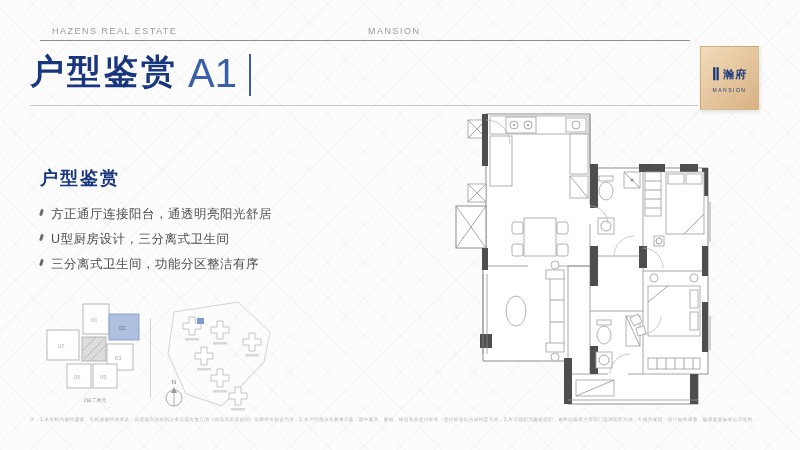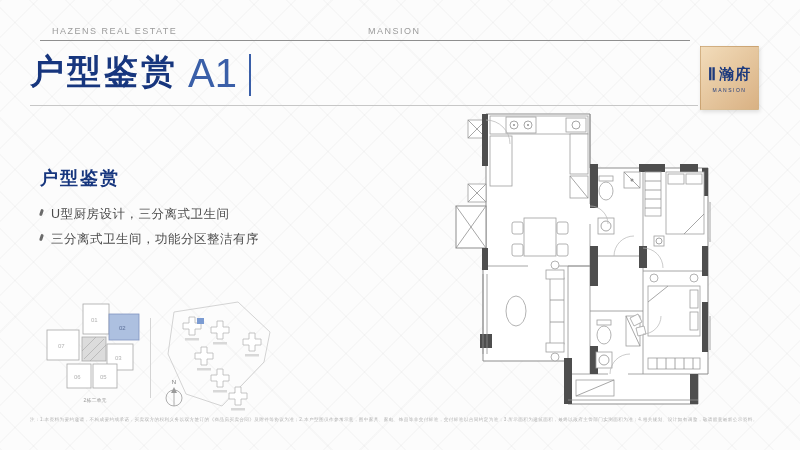--- a/index.html
+++ b/index.html
@@ -25,21 +25,21 @@
   .area-rooms{font-size:10px;font-weight:bold;color:#2f55a5;letter-spacing:1.5px;margin-top:4px;}
   .title-rule{height:1px;background:#c7c7c7;}
   
   .logo{
     width:57px;height:62px;background:linear-gradient(135deg,#f2dcba,#d9b183);
     border:1px solid rgba(160,120,60,.25);box-shadow:1px 2px 4px rgba(0,0,0,.12);
     display:flex;flex-direction:column;align-items:center;justify-content:center;color:#1d3a7d;
   }
   .logo-row{display:flex;align-items:center;gap:3px;}
   .logo-numeral{font-size:17px;font-weight:bold;font-family:"Liberation Serif",serif;}
-  .logo-name{font-size:15px;font-weight:bold;letter-spacing:1px;}
+  .logo-name{font-size:11px;font-weight:bold;letter-spacing:1px;}
   .logo-sub{font-size:5px;letter-spacing:1.5px;margin-top:2px;}
   
   .feat-head{font-size:18px;font-weight:bold;color:#17367e;letter-spacing:2px;}
   .feat-list{list-style:none;margin:12px 0 0;padding:0;}
   .feat-list li{display:flex;align-items:flex-start;font-size:12.5px;color:#4c4c4c;line-height:25px;letter-spacing:.5px;}
   .bullet-icon{width:3px;height:7px;background:#6a6a6a;border-radius:2px;transform:rotate(18deg);margin:7px 8px 0 0;flex:none;}
   
   .vsep{width:1px;background:#d4d4d4;}
   .disclaimer{font-size:4.6px;color:#b2b2b2;white-space:nowrap;overflow:hidden;letter-spacing:.4px;}
   
@@ -78,20 +78,24 @@
     <div class="title-unit">A1</div>
     <div class="title-div"></div>
   </div>
   <div class="abs title-rule" style="left:30px;top:105px;width:668px;"></div>
 
   <div class="abs" style="left:40px;top:166px;width:300px;">
     <div class="feat-head">户型鉴赏</div>
     <ul class="feat-list">
       <li>
           <span class="bullet-icon"></span>
+          <span>方正通厅连接阳台，通透明亮阳光舒居</span>
+        </li>
+      <li>
+          <span class="bullet-icon"></span>
           <span>U型厨房设计，三分离式卫生间</span>
         </li>
       <li>
           <span class="bullet-icon"></span>
           <span>三分离式卫生间，功能分区整洁有序</span>
         </li>
     </ul>
   </div>
 
   <svg class="abs" style="left:45px;top:300px;" width="100" height="108" viewBox="0 0 100 108">

